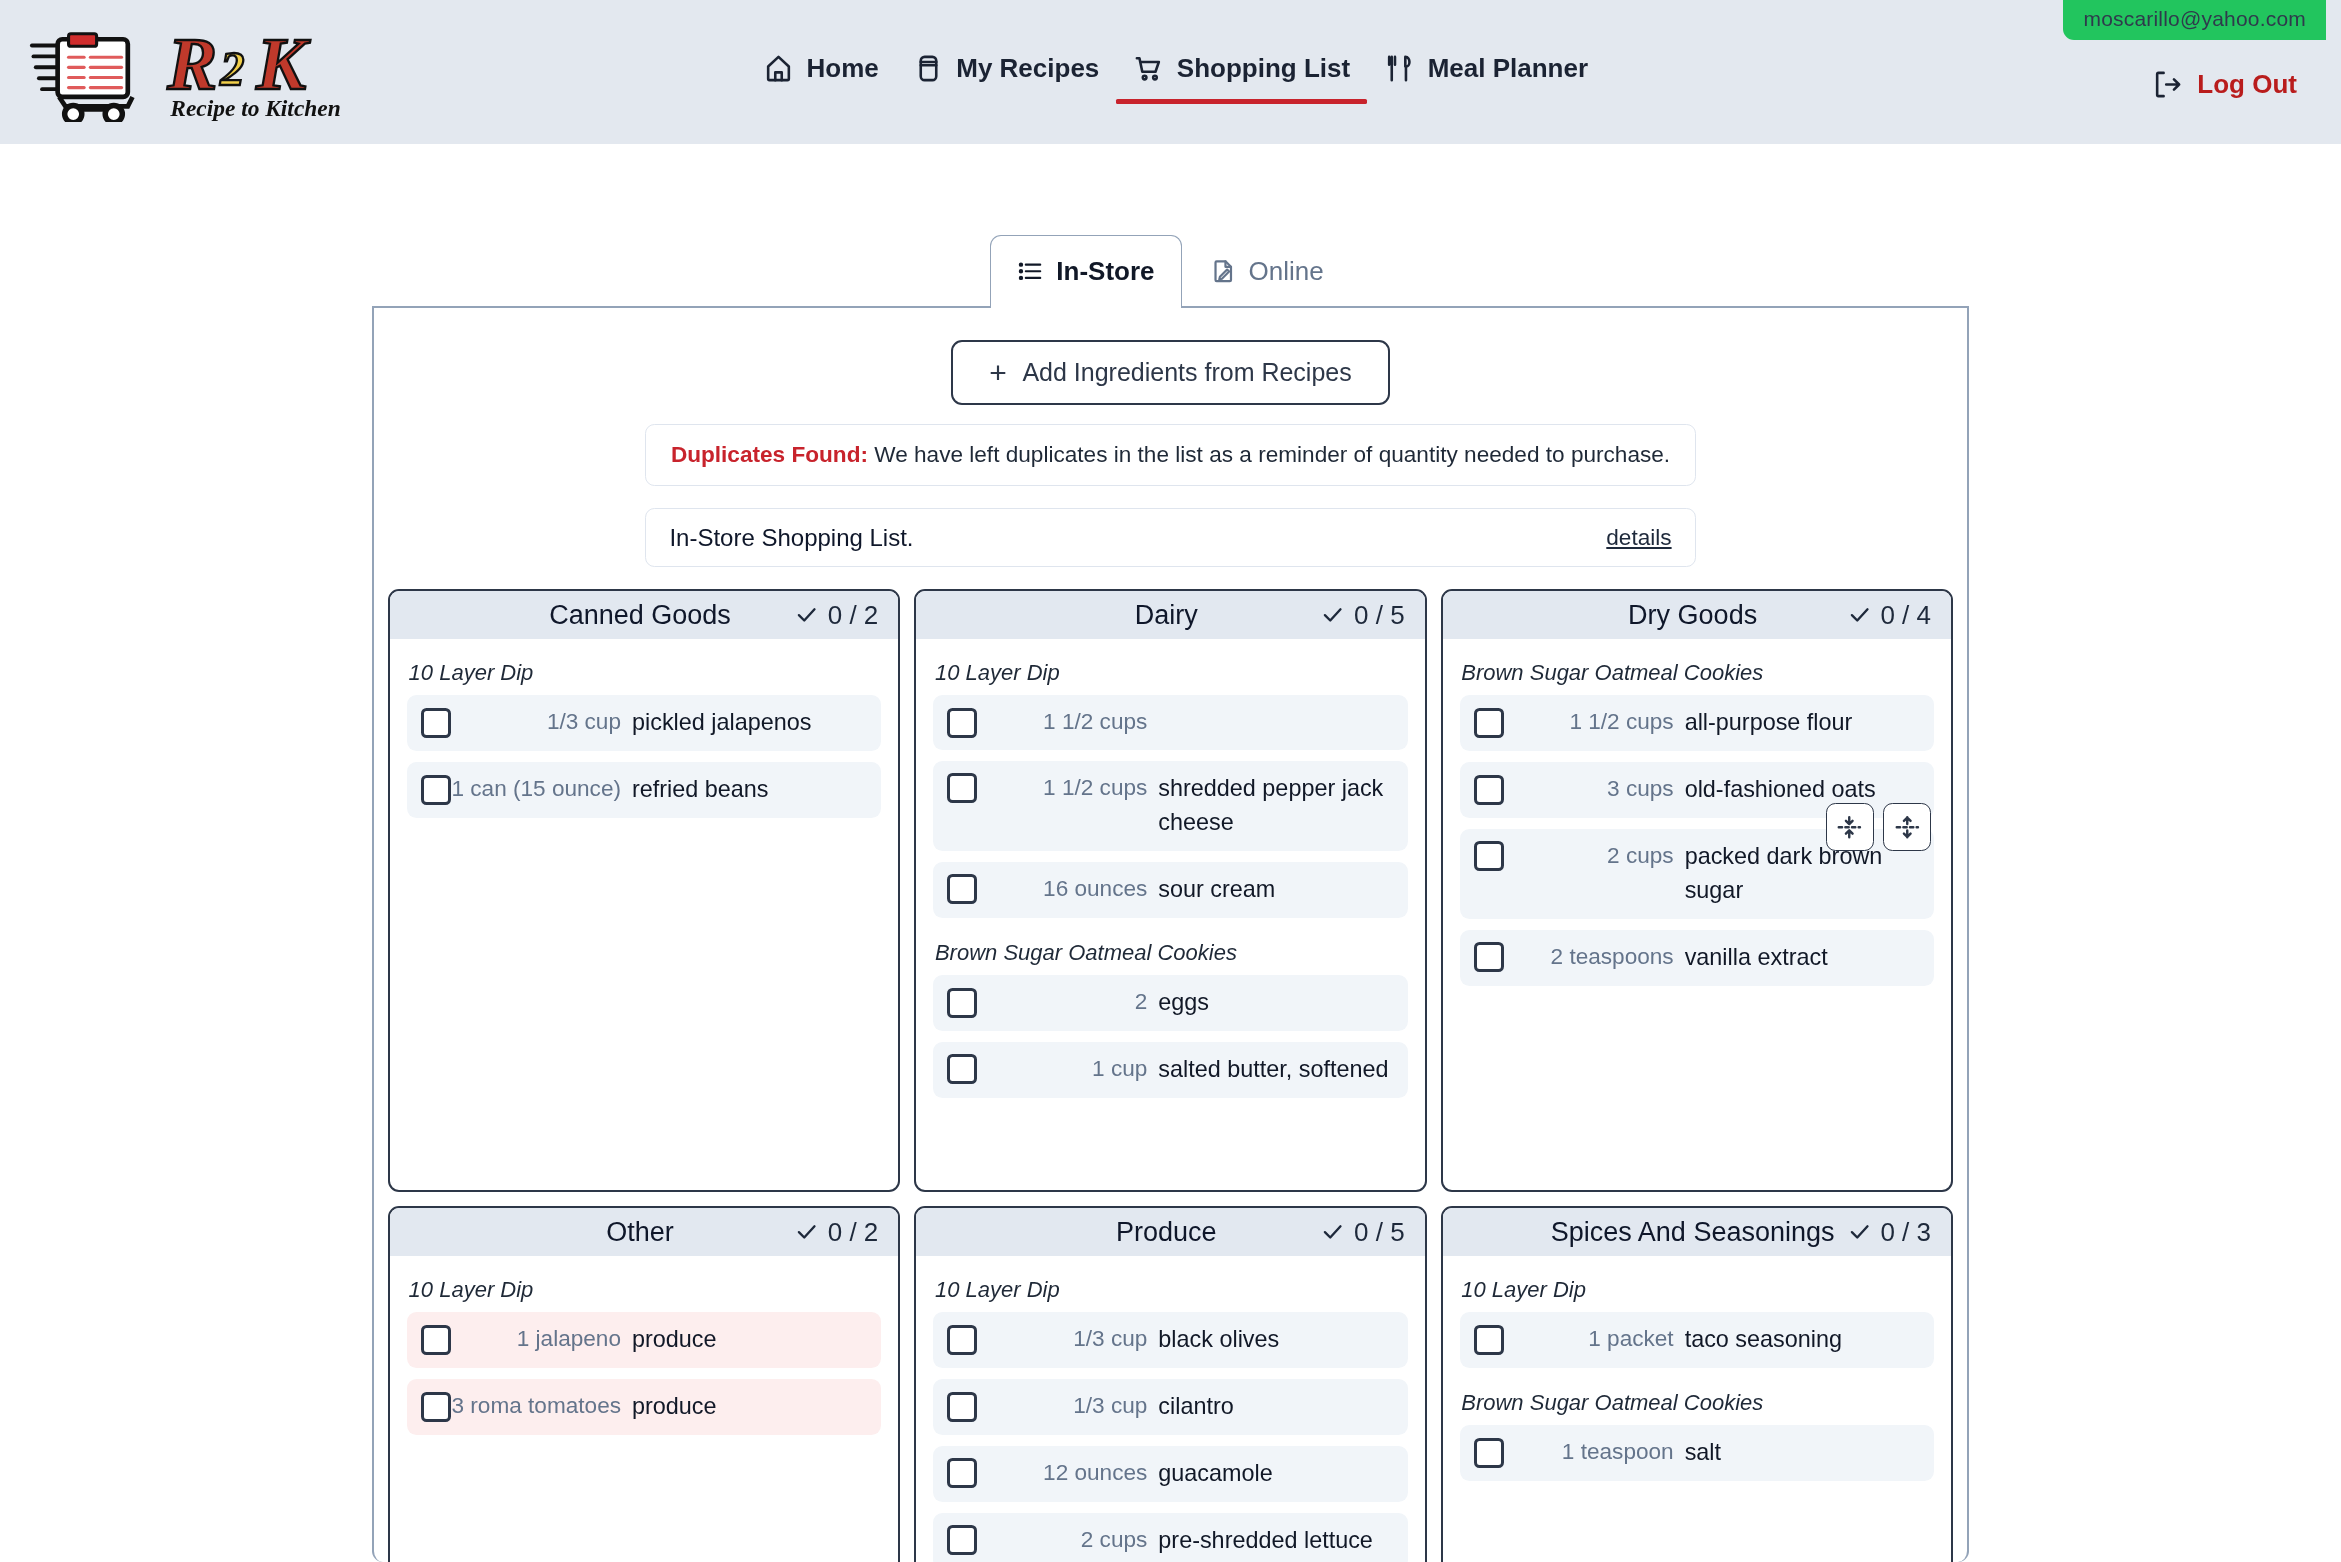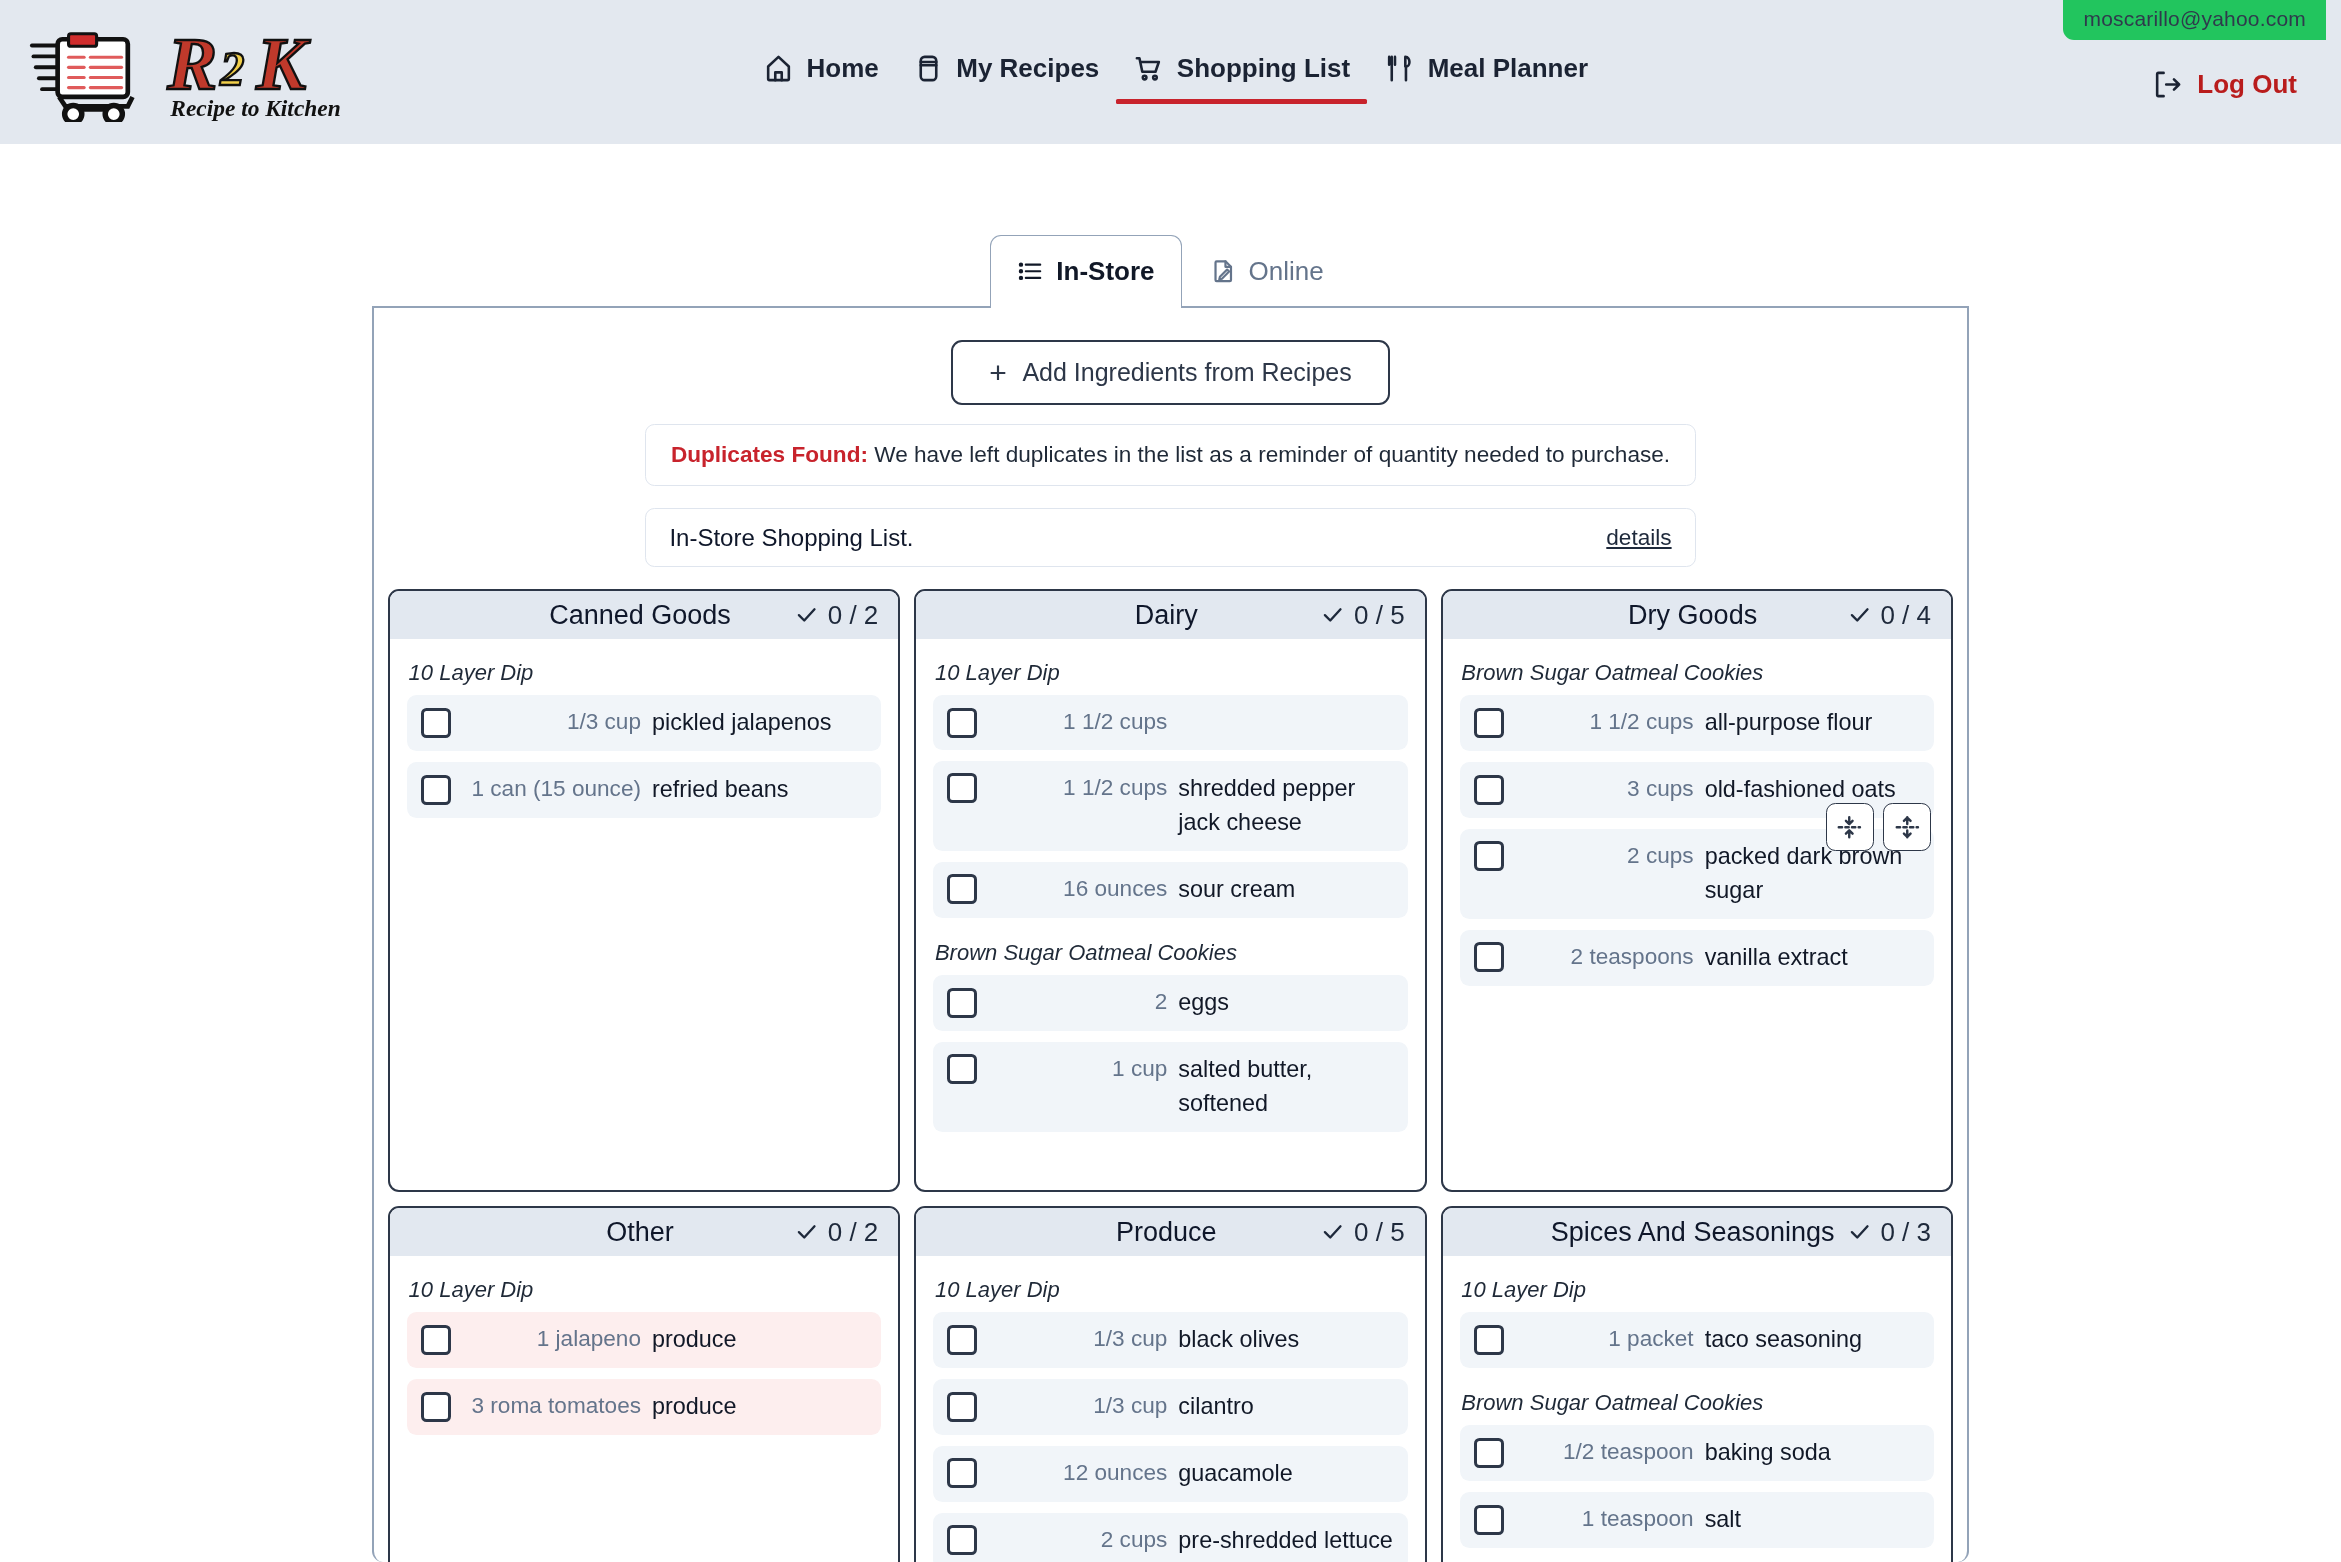--- a/index.html
+++ b/index.html
@@ -258,21 +258,20 @@
     margin-top: 1.6px;
     cursor: pointer;
   }
   .qty {
     width: 181px; flex: none;
     text-align: right;
     font-size: 22.6px;
     color: #64748b;
     padding-right: 11px;
     line-height: 1.45;
-    margin-left: 20px;
   }
   .ing {
     flex: 1;
     font-size: 23.4px;
     color: #111827;
     line-height: 1.45;
   }
 </style>
 </head>
 <body>
@@ -593,25 +592,20 @@
         <div class="card-body">
           <div><span class="recipe-label">10 Layer Dip</span></div>
           <div class="item">
             <span class="chk"></span>
             <span class="qty">1 packet</span>
             <span class="ing">taco seasoning</span>
           </div>
           <div><span class="recipe-label">Brown Sugar Oatmeal Cookies</span></div>
           <div class="item">
             <span class="chk"></span>
-            <span class="qty">1/2 teaspoon</span>
-            <span class="ing">baking soda</span>
-          </div>
-          <div class="item">
-            <span class="chk"></span>
             <span class="qty">1 teaspoon</span>
             <span class="ing">salt</span>
           </div>
         </div>
       </div>
     </div>
 </div>
 
 
 </body></html>

